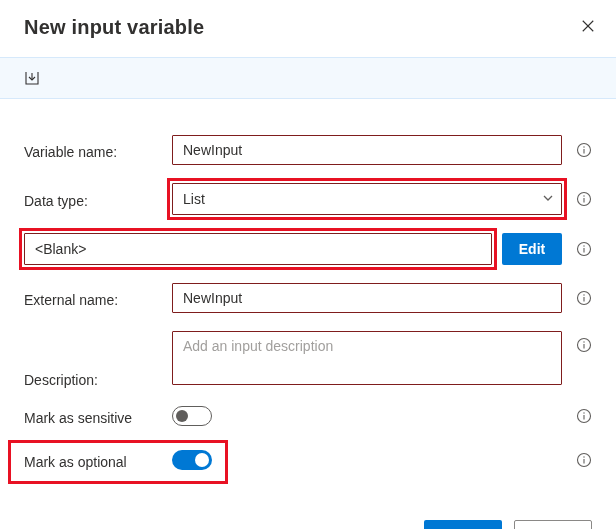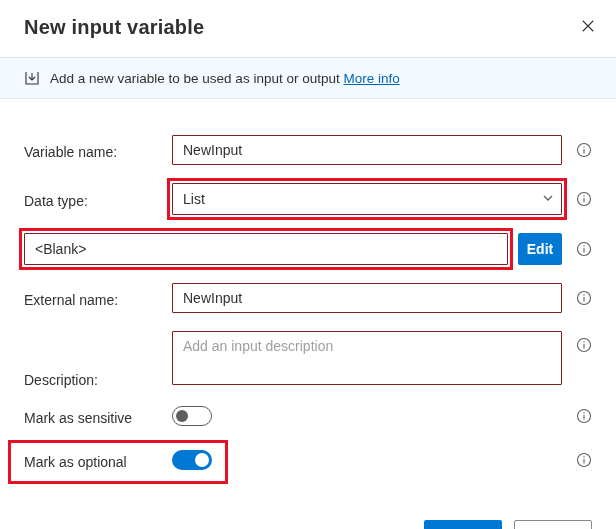--- a/index.html
+++ b/index.html
@@ -98,21 +98,21 @@
     height: 54px;
     resize: none;
   }
   .textarea::placeholder, .text-input::placeholder { color: #a19f9d; }
 
   .edit-btn {
     background: #0078d4;
     color: #fff;
     border: none;
     height: 32px;
-    width: 44px;
+    width: 60px;
     font-size: 14px;
     font-weight: 600;
     cursor: pointer;
     border-radius: 2px;
   }
   .info-icn {
     width: 16px; height: 16px;
     color: #605e5c;
     cursor: pointer;
     flex: none;
@@ -190,24 +190,20 @@
     </svg>
   </div>
 </div>
 
 <div class="info-banner">
   <svg class="dl-icon" viewBox="0 0 16 16" fill="none" stroke="currentColor" stroke-width="1.1">
     <polyline points="2,2 2,14 14,14 14,2"></polyline>
     <line x1="8" y1="3" x2="8" y2="10"></line>
     <polyline points="5,7 8,10 11,7"></polyline>
   </svg>
-  <span>
-    <span>Add a new variable to be used as input or output</span>
-    <a>More info</a>
-  </span>
 </div>
 
 <div class="form">
 
   <div class="row">
     <div class="lbl">Variable name:</div>
     <div class="field">
       <div class="ctrl-wrap">
         <input class="text-input" type="text" value="NewInput" style="">
       </div>

